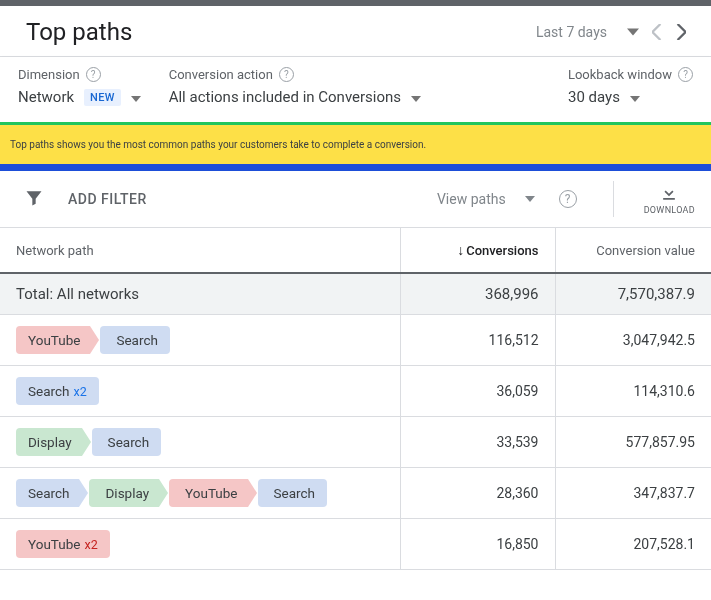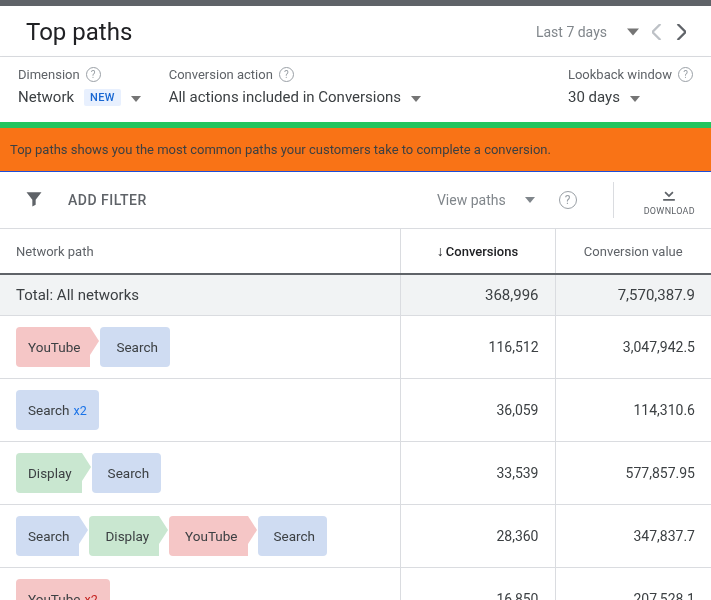--- a/index.html
+++ b/index.html
@@ -41,21 +41,21 @@
     height: 24px;
     color: #5f6368;
     cursor: pointer;
     display:flex;align-items:center;justify-content:center;
   }
   .chev-disabled { color: #bdc1c6; }
   .filters {
     display: flex;
     padding: 10px 18px 16px 18px;
     gap: 28px;
-    border-bottom: 6px solid #22c55e;
+    border-bottom: 3px solid #22c55e;
     box-shadow: 0 1px 3px rgba(0,0,0,0.08);
   }
   .filter-group { display:flex; flex-direction:column; gap:6px; }
   .filter-label {
     font-size: 13px;
     color: #5f6368;
     display:flex; align-items:center; gap:6px;
   }
   .q-icon {
     display:inline-flex; align-items:center; justify-content:center;
@@ -73,24 +73,24 @@
     font-size:11px; font-weight:500;
     padding:2px 6px; border-radius:2px;
     letter-spacing:0.3px;
   }
   .dd-caret {
     color:#757575;
   }
   .spacer { flex:1; }
   .description {
     padding: 14px 10px;
-    font-size: 13px;
+    font-size: 10px;
     color: #3c4043;
-    background:#f97316;
-    border-bottom:1px solid #1d4ed8;
+    background:#fde047;
+    border-bottom:7px solid #1d4ed8;
   }
   .toolbar {
     display:flex; align-items:center;
     padding: 10px 16px 10px 24px;
     border-bottom:1px solid #dadce0;
     gap:24px;
   }
   .funnel-icon { color:#5f6368; }
   .add-filter {
     color:#5f6368; font-size:14px; font-weight:500;
@@ -110,20 +110,21 @@
     cursor:pointer;
   }
   .download svg { margin-bottom:2px; }
   table {
     width:100%; border-collapse:collapse;
   }
   thead th {
     font-size:13px; color:#5f6368; font-weight:400;
     padding: 14px 16px;
     border-bottom: 2px solid #5f6368;
+    text-align:right;
     background:#fff;
   }
   thead th:first-child { text-align:left; }
   thead th:nth-child(2) { color:#202124; font-weight:500; }
   thead th:nth-child(2),
   tbody td:nth-child(2) { border-left:1px solid #dadce0; }
   thead th:nth-child(3),
   tbody td:nth-child(3) { border-left:1px solid #dadce0; }
   tbody td {
     padding: 11px 16px;
@@ -135,21 +136,21 @@
   }
   tbody td:first-child { text-align:left; }
   tbody tr.total td { background:#f1f3f4; font-size:15px; }
   tbody tr.total td:first-child { color:#3c4043; }
   .sort-arrow { font-size:14px; margin-right:2px; }
 
   
   .path { display:flex; align-items:center; }
   .chip {
     position:relative;
-    height:40px;
+    height:28px;
     display:flex; align-items:center;
     padding:0 10px 0 16px;
     font-size:13.5px;
     color:#3c4043;
     margin-right:10px;
     border-radius:4px 0 0 4px;
   }
   .chip:first-child { padding-left:12px; }
   .chip::after {
     content:'';

